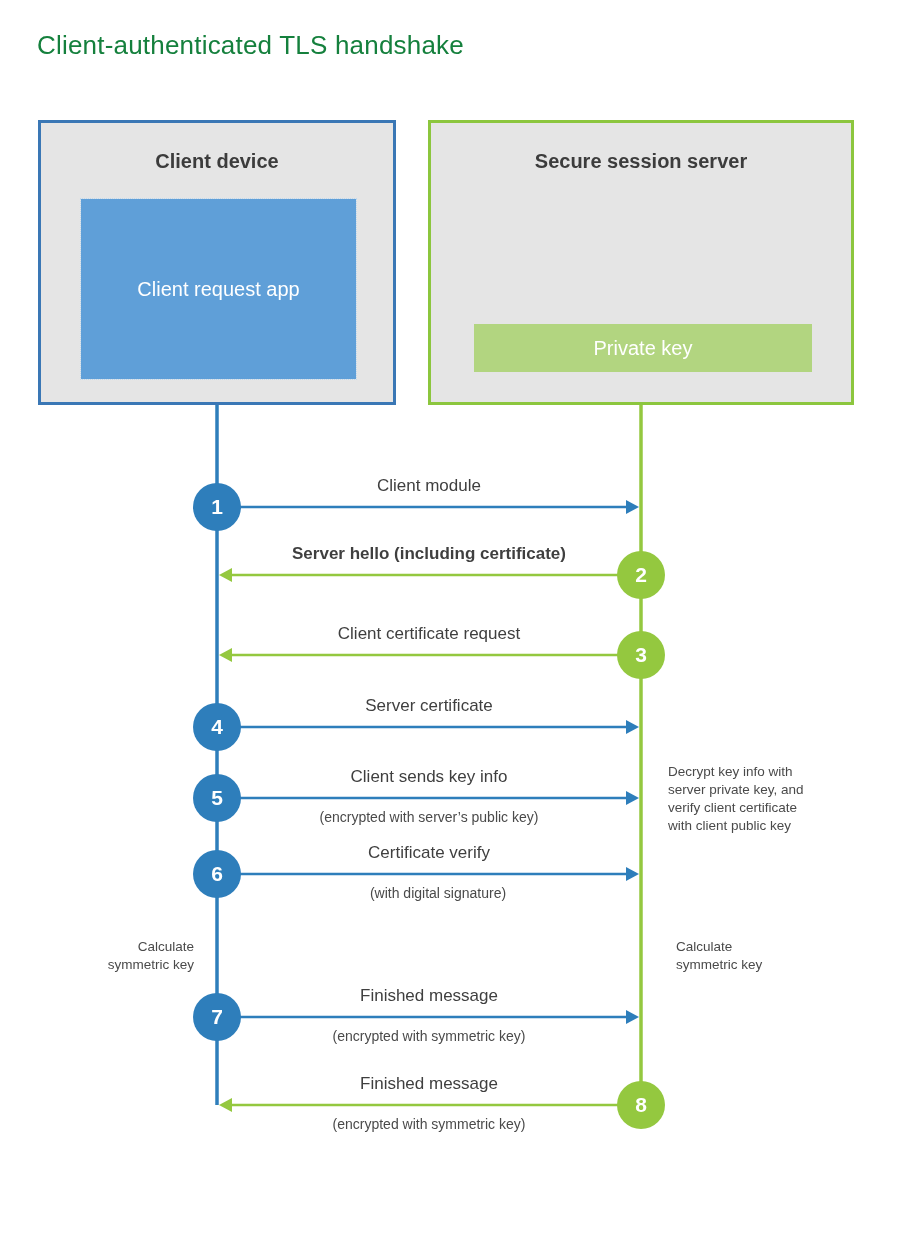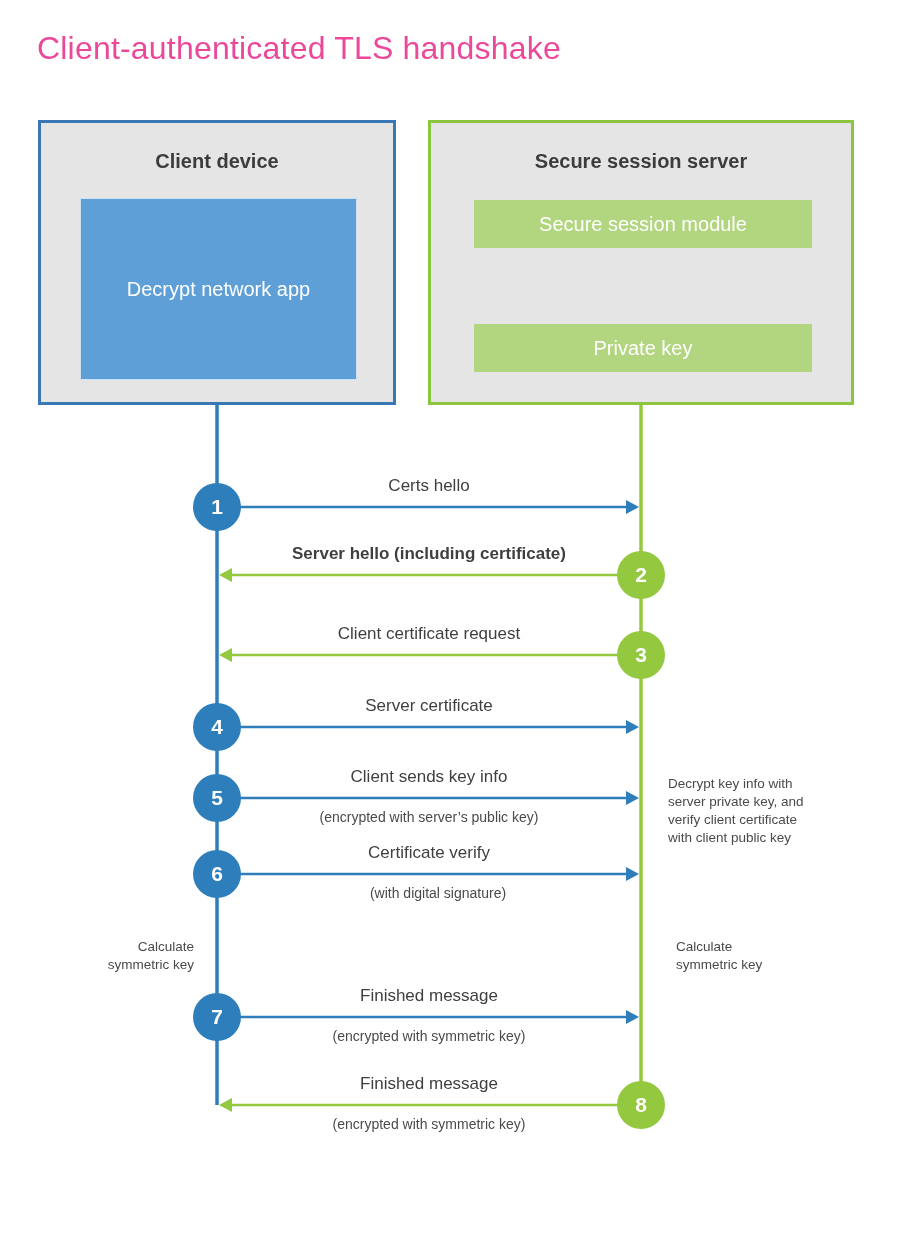--- a/index.html
+++ b/index.html
@@ -12,23 +12,23 @@
     height: 1256px;
     position: relative;
     font-family: "Liberation Sans", sans-serif;
     overflow: hidden;
   }
 
   #diagram-title {
     position: absolute;
     left: 37px;
     top: 30px;
-    font-size: 32px;
-    font-weight: 300;
-    color: #ec4899;
+    font-size: 26px;
+    font-weight: 300;
+    color: #15803d;
     letter-spacing: 0.2px;
     white-space: nowrap;
   }
 
   
   .participant-box {
     position: absolute;
     top: 120px;
     height: 285px;
     background: #e5e5e5;
@@ -148,26 +148,25 @@
   .side-note.left  { text-align: right;  transform: translate(-100%, 0); }
   .side-note.right { text-align: left; }
 </style>
 </head>
 <body>
 
 <div id="diagram-title">Client-authenticated TLS handshake</div>
 
 <div id="client-box" class="participant-box">
   <div class="participant-title">Client device</div>
-  <div id="client-app-block">Decrypt network app</div>
+  <div id="client-app-block">Client request app</div>
 </div>
 
 <div id="server-box" class="participant-box">
   <div class="participant-title">Secure session server</div>
-  <div id="server-module-0" class="server-module">Secure session module</div>
   <div id="server-module-2" class="server-module">Private key</div>
 </div>
 
 <svg id="sequence-svg" viewBox="0 0 900 1256" xmlns="http://www.w3.org/2000/svg">
     <line x1="217" y1="405" x2="217" y2="1105" stroke="#2e7ebb" stroke-width="3.5"></line>
     <line x1="641" y1="405" x2="641" y2="1105" stroke="#94c83f" stroke-width="3.5"></line>
     <g>
       <line x1="217" y1="507" x2="629" y2="507" stroke="#2e7ebb" stroke-width="2.6"></line>
       <polygon points="639,507 626,500 626,514" fill="#2e7ebb"></polygon>
     </g>
@@ -196,40 +195,40 @@
       <polygon points="639,1017 626,1010 626,1024" fill="#2e7ebb"></polygon>
     </g>
     <g>
       <line x1="641" y1="1105" x2="229" y2="1105" stroke="#94c83f" stroke-width="2.6"></line>
       <polygon points="219,1105 232,1098 232,1112" fill="#94c83f"></polygon>
     </g>
   </svg>
 
 <div id="overlay-layer">
     <div class="step-number client" style="left: 217px; top: 507px; background: rgb(46, 126, 187);">1</div>
-    <div class="msg-label" style="left: 429px; top: 496px;">Certs hello</div>
+    <div class="msg-label" style="left: 429px; top: 496px;">Client module</div>
     <div class="step-number server" style="left: 641px; top: 575px; background: rgb(148, 200, 63);">2</div>
     <div class="msg-label" style="left: 429px; top: 564px; font-weight: bold;">Server hello (including certificate)</div>
     <div class="step-number server" style="left: 641px; top: 655px; background: rgb(148, 200, 63);">3</div>
     <div class="msg-label" style="left: 429px; top: 644px;">Client certificate request</div>
     <div class="step-number client" style="left: 217px; top: 727px; background: rgb(46, 126, 187);">4</div>
     <div class="msg-label" style="left: 429px; top: 716px;">Server certificate</div>
     <div class="step-number client" style="left: 217px; top: 798px; background: rgb(46, 126, 187);">5</div>
     <div class="msg-label" style="left: 429px; top: 787px;">Client sends key info</div>
     <div class="msg-sublabel" style="left: 429px; top: 809px;">(encrypted with server’s public key)</div>
     <div class="step-number client" style="left: 217px; top: 874px; background: rgb(46, 126, 187);">6</div>
     <div class="msg-label" style="left: 429px; top: 863px;">Certificate verify</div>
     <div class="msg-sublabel" style="left: 429px; top: 885px; margin-left: 9px;">(with digital signature)</div>
     <div class="step-number client" style="left: 217px; top: 1017px; background: rgb(46, 126, 187);">7</div>
     <div class="msg-label" style="left: 429px; top: 1006px;">Finished message</div>
     <div class="msg-sublabel" style="left: 429px; top: 1028px;">(encrypted with symmetric key)</div>
     <div class="step-number server" style="left: 641px; top: 1105px; background: rgb(148, 200, 63);">8</div>
     <div class="msg-label" style="left: 429px; top: 1094px;">Finished message</div>
     <div class="msg-sublabel" style="left: 429px; top: 1116px;">(encrypted with symmetric key)</div>
-    <div class="side-note right" style="left: 668px; top: 763px; margin-top: 12px;">Decrypt key info with
+    <div class="side-note right" style="left: 668px; top: 763px;">Decrypt key info with
 server private key, and
 verify client certificate
 with client public key</div>
     <div class="side-note left" style="left: 194px; top: 938px;">Calculate
 symmetric key</div>
     <div class="side-note right" style="left: 676px; top: 938px;">Calculate
 symmetric key</div>
   </div>
 
 </body></html>

